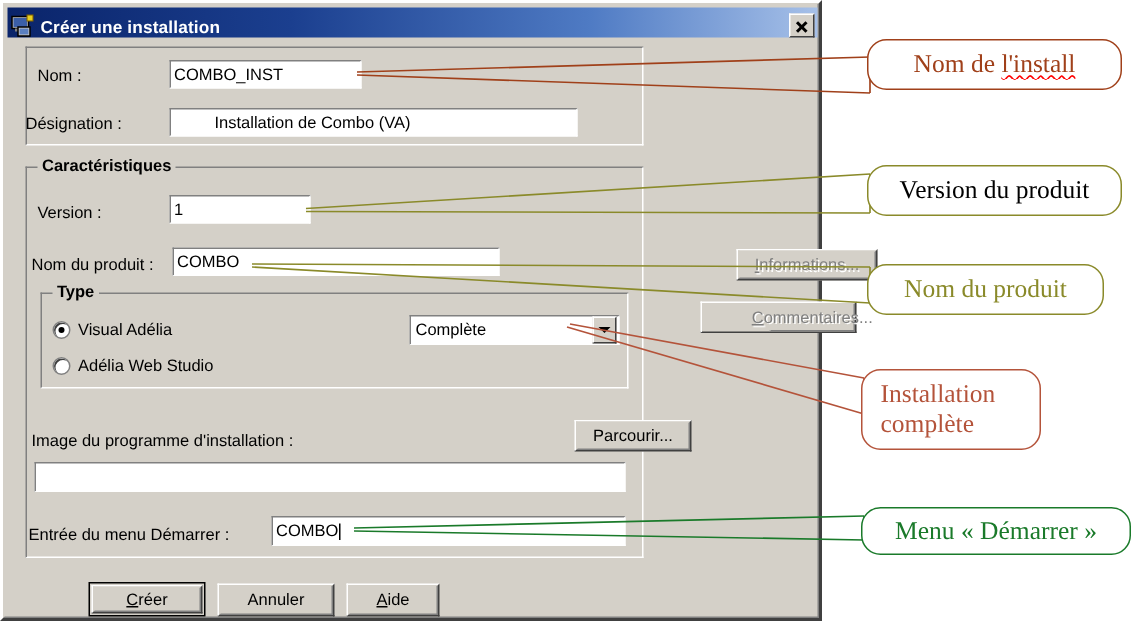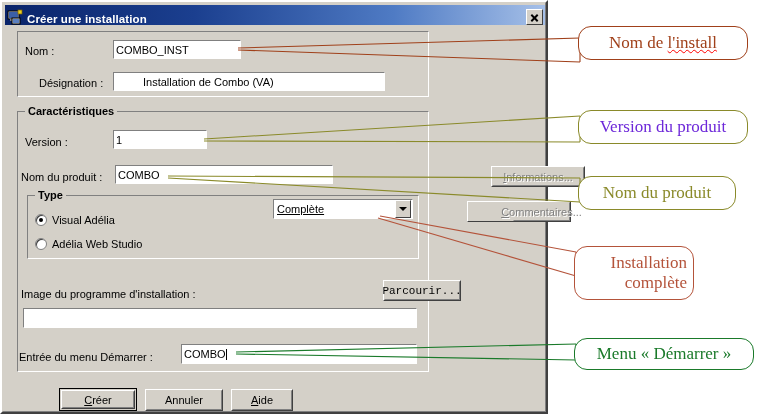--- a/index.html
+++ b/index.html
@@ -317,21 +317,21 @@
       </span>
       <span id="title-text">Créer une installation</span>
       <span id="close-button"></span>
     </div>
 
     <div class="panel" style="left:14px; top:28px; width:412px; height:66px;"></div>
 
     <span class="lbl" style="left:22px; top:42px;">Nom :</span>
     <div class="tbox" style="left:110px; top:37px; width:128px; height:19px;">COMBO_INST</div>
 
-    <span class="lbl" style="left:36px; top:74px;">Désignation :</span>
+    <span class="lbl" style="left:14px; top:74px;">Désignation :</span>
     <div class="tbox" style="left:110px; top:69px; width:272px; height:19px;padding-left:29px;">Installation de Combo (VA)</div>
 
     <div class="group" style="left:14px; top:108px; width:412px; height:261px;">
       <span class="group-legend">Caractéristiques</span>
     </div>
 
     <span class="lbl" style="left:22px; top:133px;">Version :</span>
     <div class="tbox" style="left:110px; top:127px; width:94px; height:19px;">1</div>
 
     <span class="lbl" style="left:18px; top:168px;">Nom du produit :</span>
@@ -354,29 +354,29 @@
 
     <div class="radio-row" style="left:32px; top:211px;">
       <span class="radio-mark on"></span>
       <span>Visual Adélia</span>
     </div>
     <div class="radio-row" style="left:32px; top:235px;">
       <span class="radio-mark"></span>
       <span>Adélia Web Studio</span>
     </div>
 
-    <div id="combo" style="left:270px; top:196px; width:140px; height:20px;text-decoration:underline;">
+    <div id="combo" style="left:270px; top:207px; width:140px; height:20px;">
       <span id="combo-value">Complète</span>
       <span id="combo-arrow">
           <span class="tri"></span>
         </span>
     </div>
 
     <span class="lbl" style="left:18px; top:285px;">Image du programme d'installation :</span>
-    <div class="btn" style="left:336px; top:277px; width:78px; height:21px;font-family:Liberation Mono, monospace;">
+    <div class="btn" style="left:336px; top:277px; width:78px; height:21px;">
       <span class="inner">
           <span>Parcourir...</span>
         </span>
     </div>
     <div class="tbox" style="left:20px; top:305px; width:394px; height:20px;"></div>
 
     <span class="lbl" style="left:16px; top:348px;">Entrée du menu Démarrer :</span>
     <div class="tbox caret" style="left:178px; top:341px; width:236px; height:20px;">COMBO</div>
 
     <div class="btn" style="left:98px; top:386px; width:78px; height:22px;">
@@ -430,27 +430,27 @@
     <path d="M236,352 L576,344"></path>
     <path d="M236,354 L576,360"></path>
     <path d="M576,344 L576,360"></path>
   </g>
 </svg>
 
 <div class="callout" style="left:578px; top:26px; width:170px; height:34px; border-color:#a0401a; color:#a0401a;">
   <span><span>Nom de </span><span class="spell">l'install</span></span>
 </div>
 
-<div class="callout" style="left:578px; top:110px; width:170px; height:34px; border-color:#8a8a2a; color:#6d28d9;">
+<div class="callout" style="left:578px; top:110px; width:170px; height:34px; border-color:#8a8a2a; color:#000000;">
   <span>Version du produit</span>
 </div>
 
 <div class="callout" style="left:578px; top:176px; width:158px; height:34px; border-color:#8a8a2a; color:#8a8a2a;">
   <span>Nom du produit</span>
 </div>
 
-<div class="callout" style="left:574px; top:246px; width:120px; height:54px; border-color:#b4533a; color:#b4533a; justify-content:flex-start; text-align:right; padding-left:12px;">
+<div class="callout" style="left:574px; top:246px; width:120px; height:54px; border-color:#b4533a; color:#b4533a; justify-content:flex-start; text-align:left; padding-left:12px;">
   <span>Installation complète</span>
 </div>
 
 <div class="callout" style="left:574px; top:338px; width:180px; height:32px; border-color:#1a7a2a; color:#1a7a2a;">
   <span>Menu « Démarrer »</span>
 </div>
 
 </body></html>

